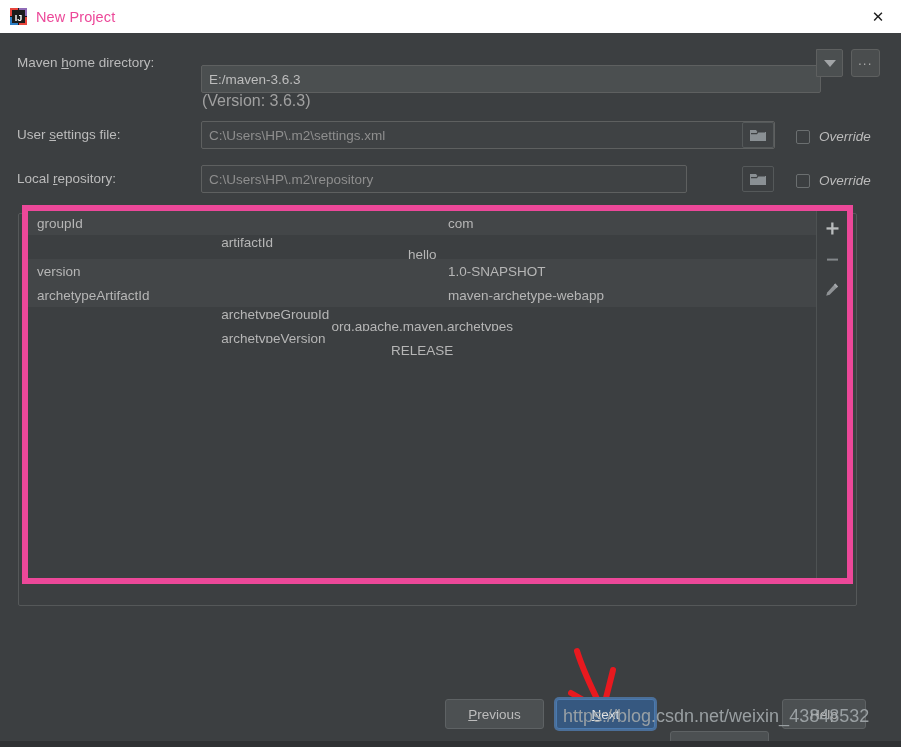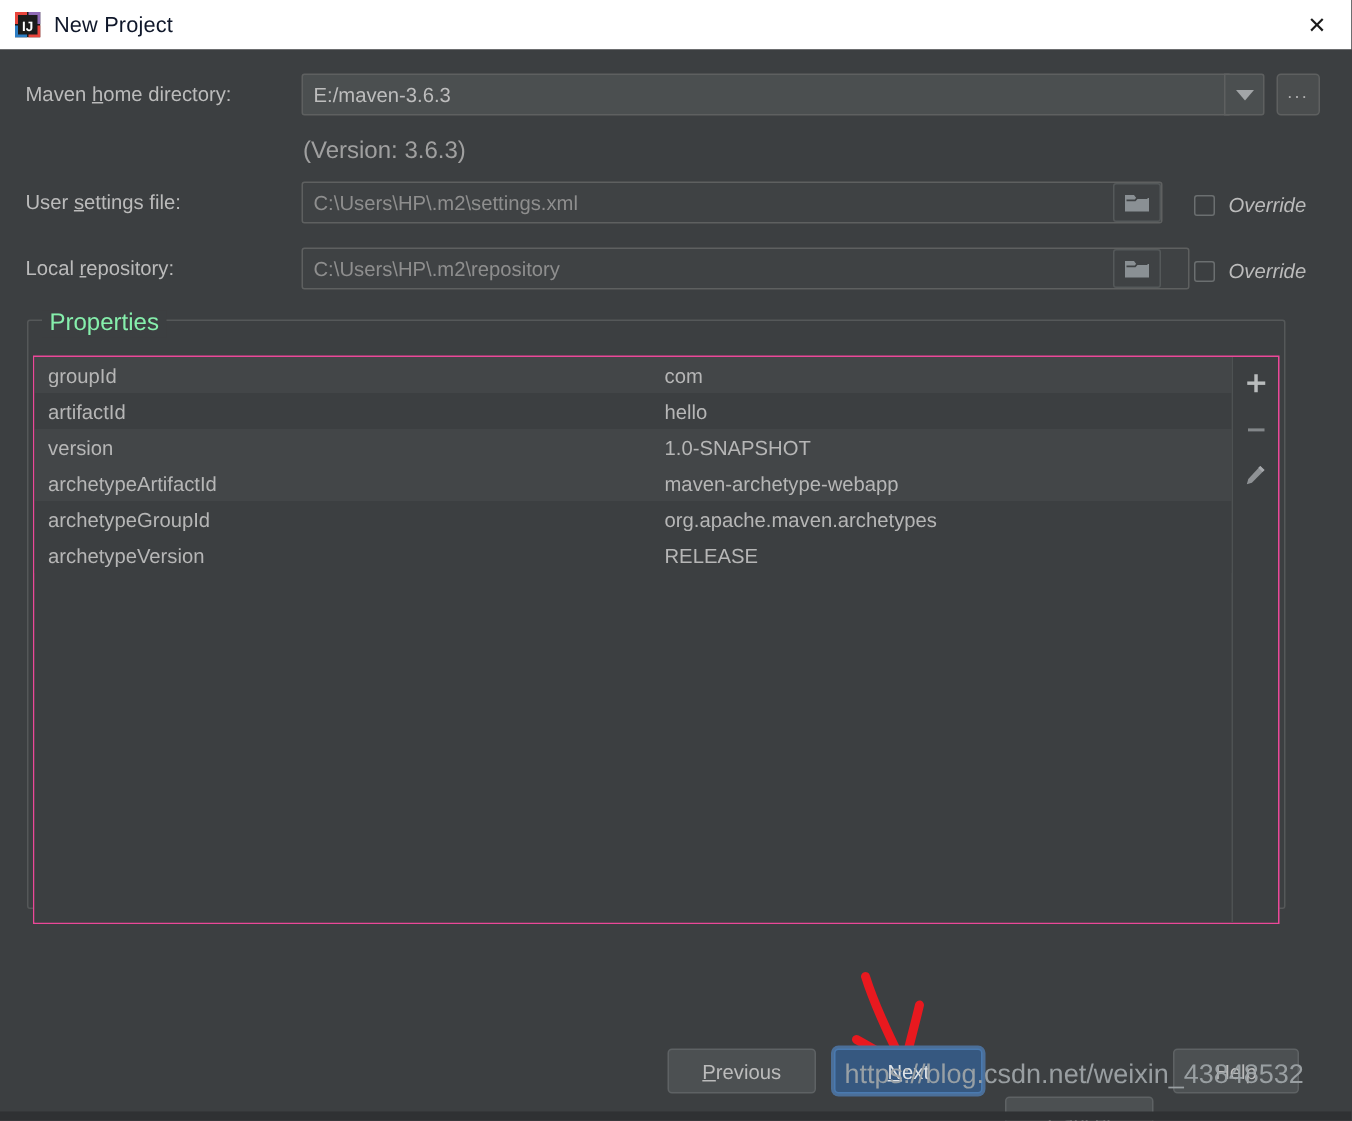--- a/index.html
+++ b/index.html
@@ -26,21 +26,21 @@
     align-items: center;
   }
   #titlebar .tb-icon {
     margin-left: 10px;
     width: 17px; height: 17px;
     display: block;
     flex: 0 0 auto;
   }
   #titlebar .tb-title {
     margin-left: 9px;
-    color: #0f172a;
+    color: #ec4899;
     font-size: 14.5px;
     letter-spacing: 0.1px;
     flex: 1 1 auto;
   }
   #titlebar .tb-close {
     width: 46px; height: 33px;
     display: flex; align-items: center; justify-content: center;
     color: #1a1a1a;
     font-size: 15px;
     flex: 0 0 auto;
@@ -164,41 +164,41 @@
   #props-legend {
     position: absolute;
     left: 28px; top: 174px;
     background: #3c3f41;
     padding: 0 5px;
     color: #86efac;
     font-size: 16px;
   }
   #props-inner {
     position: absolute;
-    left: 22px; top: 204px;
+    left: 22px; top: 172px;
     width: 831px; height: 379px;
-    border: 1px solid #ec4899;
+    border: 6px solid #ec4899;
     background: #3c3f41;
     display: flex;
   }
   #table-area {
     width: 800px; height: 100%;
     overflow: hidden;
     background: #3c3f41;
     border-right: 1px solid #4e5253;
   }
   .prop-row {
     height: 24px;
     display: flex;
     align-items: center;
     font-size: 13.5px;
     color: #b6b6b6;
   }
   .prop-row.odd { background: #434648; }
-  .prop-row.even { background: #3c3f41; }
+  .prop-row.even { background: #3c3f41; flex-direction: column; }
   .prop-key {
     width: 420px;
     padding-left: 9px;
     overflow: hidden;
     white-space: nowrap;
   }
   .prop-val {
     flex: 1 1 auto;
     overflow: hidden;
     white-space: nowrap;
@@ -279,21 +279,21 @@
     <text x="8.5" y="12.5" font-size="9" font-family="Liberation Sans, sans-serif" fill="#ffffff" text-anchor="middle" font-weight="bold">IJ</text>
   </svg>
   <span class="tb-title">New Project</span>
   <div class="tb-close">✕</div>
 </div>
 
 <div id="dialog">
 
   <div class="field-label" style="left:17px; top:22px;"><span>Maven </span><span class="mn">h</span><span>ome directory:</span></div>
 
-  <div class="textfield editable" style="left:201px; top:16px; width:620px;">E:/maven-3.6.3</div>
+  <div class="textfield editable" style="left:201px; top:32px; width:620px;">E:/maven-3.6.3</div>
 
   <div class="combo-arrow" style="left:816px; top:16px;">
     <span class="tri-down"></span>
   </div>
 
   <div class="dots-btn" style="left:851px; top:16px;">...</div>
 
   <div class="version-note" style="left:202px; top:59px;">(Version: 3.6.3)</div>
 
   <div class="field-label" style="left:17px; top:94px;"><span>User </span><span class="mn">s</span><span>ettings file:</span></div>
@@ -307,21 +307,21 @@
     </svg>
   </div>
 
   <div class="cbox-wrap" style="left:796px; top:96px;">
     <span class="cbox"></span>
     <span class="cbox-label">Override</span>
   </div>
 
   <div class="field-label" style="left:17px; top:138px;"><span>Local </span><span class="mn">r</span><span>epository:</span></div>
 
-  <div class="textfield disabled" style="left:201px; top:132px; width:592px;">C:\Users\HP\.m2\repository</div>
+  <div class="textfield disabled" style="left:201px; top:132px; width:486px;">C:\Users\HP\.m2\repository</div>
 
   <div class="folder-btn" style="left:742px; top:133px;">
     <svg width="17" height="14" viewBox="0 0 17 14">
       <path d="M0 2 L0 13 L16 13 L16 4 L7.5 4 L6 2 Z" fill="#8a9094"></path>
       <path d="M1 5 L6.5 5 L8 3.2 L15 3.2 L15 4.6 L8.3 4.6 L7 6.2 L1 6.2 Z" fill="#3f4244"></path>
     </svg>
   </div>
 
   <div class="cbox-wrap" style="left:796px; top:140px;">
     <span class="cbox"></span>

